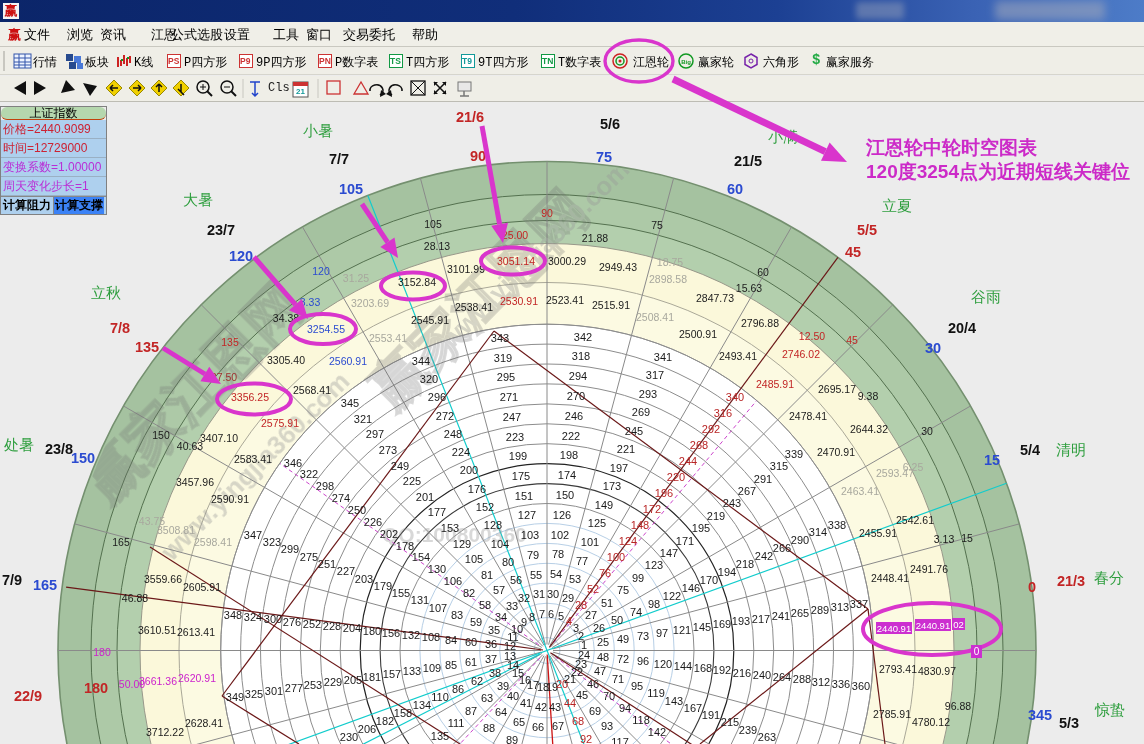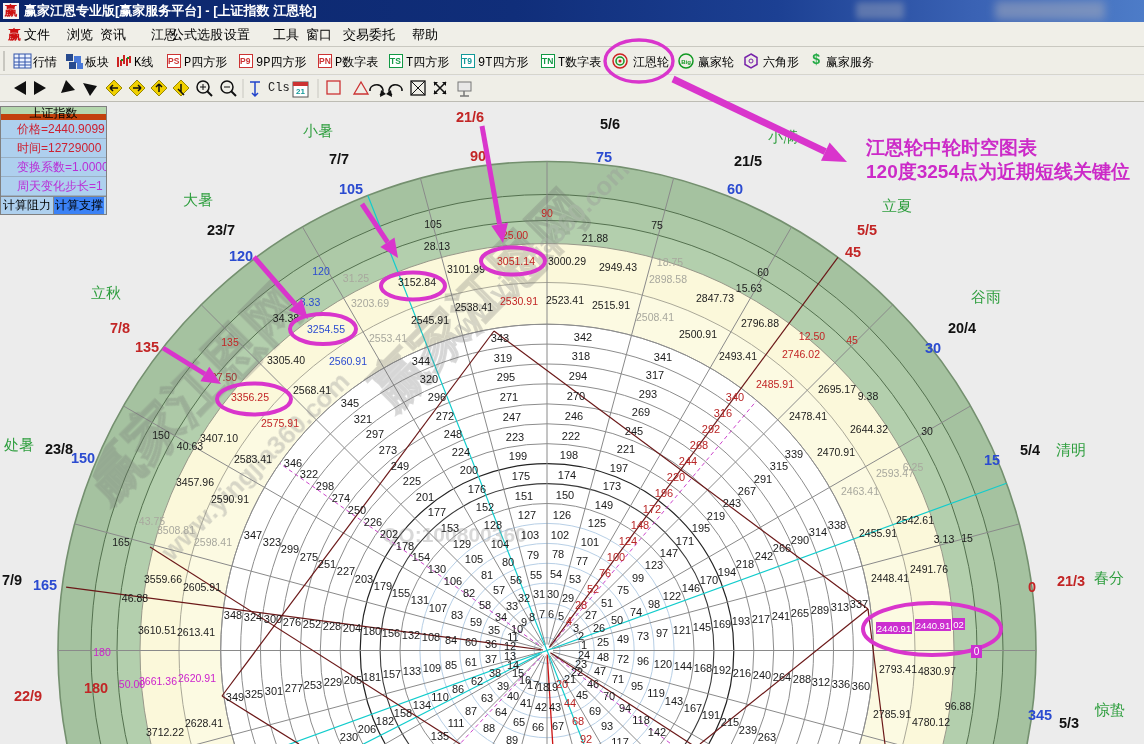--- a/index.html
+++ b/index.html
@@ -16,31 +16,30 @@
   border-bottom:1px solid #c9c8c0; font-size:13px; color:#000; }
 #menubar span { position:absolute; top:4px; }
 #toolbar1 { position:absolute; left:0; top:47px; width:1144px; height:28px; background:#efeee7;
   border-bottom:1px solid #d6d5cd; font-size:12px; color:#000; }
 #toolbar2 { position:absolute; left:0; top:76px; width:1144px; height:26px; background:#efeee7;
   border-bottom:1px solid #bdbcb4; font-size:12px; }
 .tl { position:absolute; top:7px;font-family:Liberation Mono, monospace; }
 .tlbox { position:absolute; top:7px; width:14px; height:14px; border:1px solid; font-size:8.5px; font-weight:bold;
   line-height:13px; background:#fff; }
 #panel { position:absolute; left:0; top:106px; width:107px; border:1px solid #808080; font-size:12px; }
-#panel .hd { height:13px; background:#b5d7ae; color:#000; text-align:center; line-height:13px; border-bottom:6px solid #c2410c; }
-#panel .rw { height:19px; background:#aed0ee; line-height:19px; padding-left:16px; border-bottom:1px solid #9ab0c4; white-space:nowrap; overflow:hidden; }
-#panel .bt { height:17px; line-height:17px; display:inline-block; text-align:center; color:#000; }
+#panel .hd { height:13px; background:#b5d7ae; color:#000; text-align:center; line-height:13px; border-bottom:1px solid #c2410c;border-radius:6px; }
+#panel .rw { height:19px; background:#aed0ee; line-height:19px; padding-left:2px; border-bottom:1px solid #9ab0c4; white-space:nowrap; overflow:hidden; }
+#panel .bt { height:17px; line-height:17px; display:inline-block; text-align:center; color:#000;font-weight:bold; }
 svg.overlay { position:absolute; left:0; top:0; z-index:30; }
 .red { color:#cc2233; }
 .mag { color:#b92fd6; }
 </style></head>
 <body>
 <div id="titlebar">
   <div class="ico">赢</div>
-  <span class="txt">赢家江恩专业版[赢家服务平台] - [上证指数 江恩轮]</span>
   <div class="blur1"></div>
     <div class="blur2"></div>
 </div>
 <div id="menubar">
   <span style="left:8px;color:#cc1111;font-weight:bold">赢</span>
   <span style="left:24px">文件</span>
     <span style="left:67px">浏览</span>
   <span style="left:100px">资讯</span>
     <span style="left:151px">江恩</span>
   <span style="left:171px">公式选股</span>

